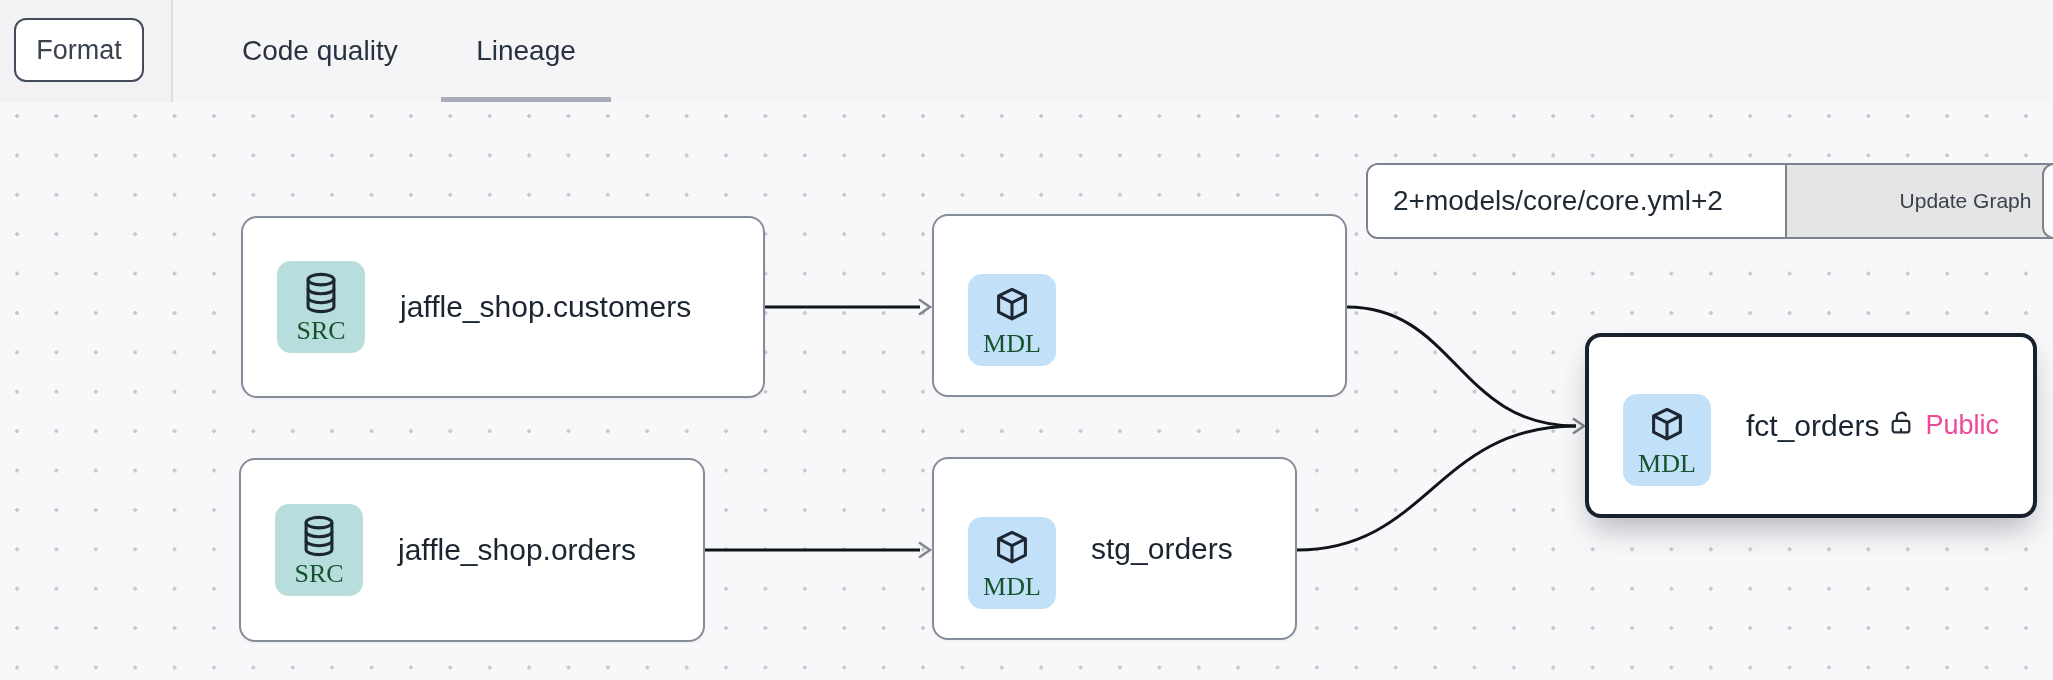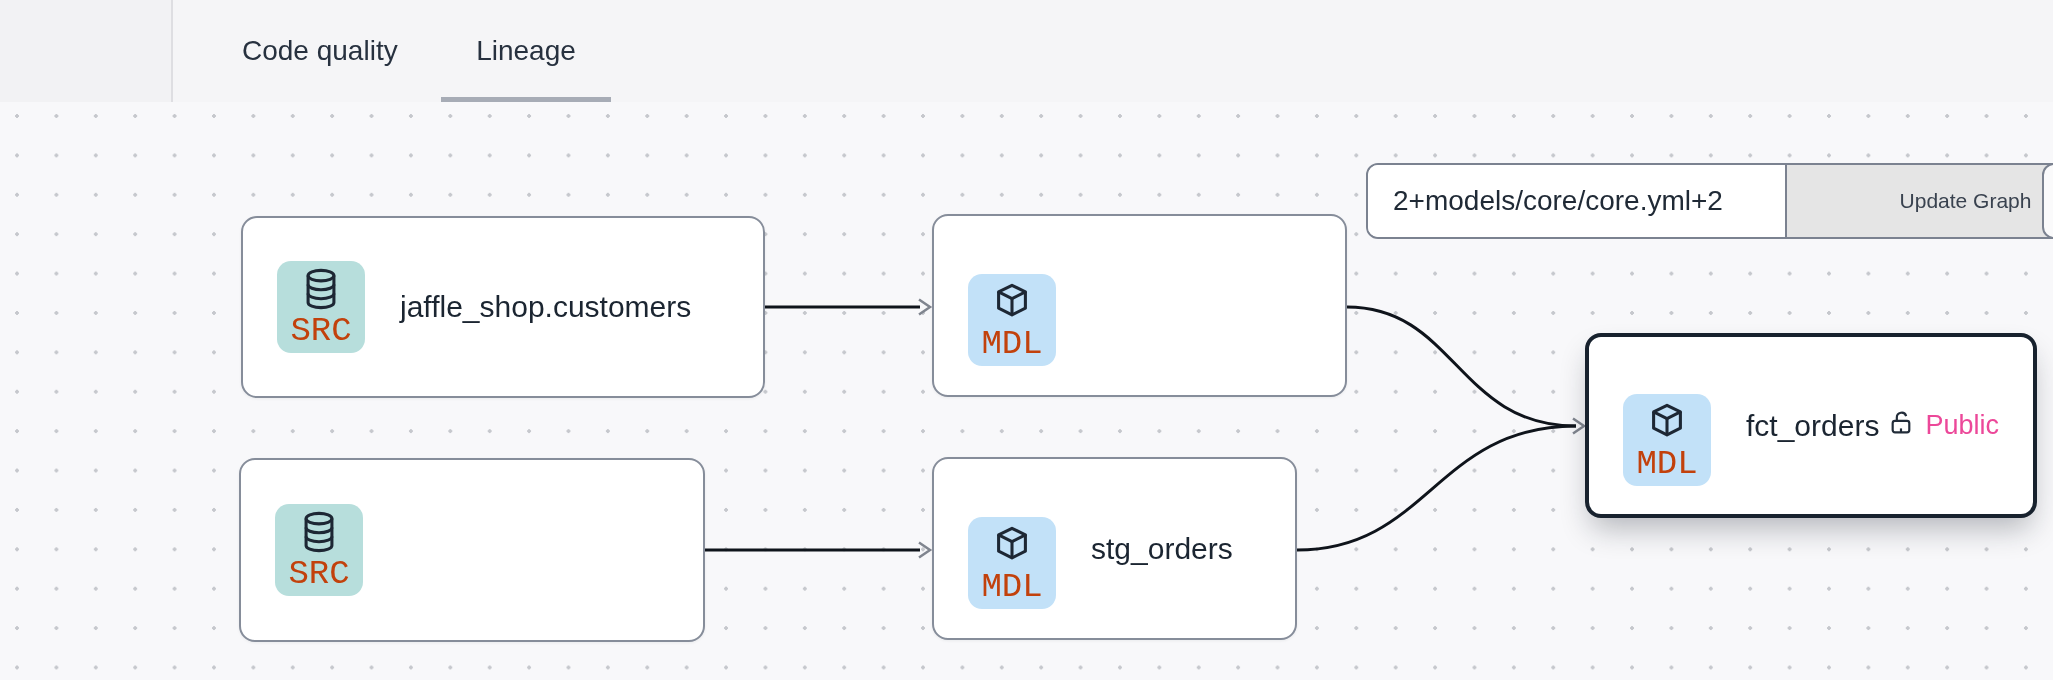--- a/index.html
+++ b/index.html
@@ -71,22 +71,22 @@
     box-shadow:0 16px 30px -6px rgba(20,28,40,0.30);
   }
   .badge {
     width:88px; height:92px; border-radius:14px;
     display:flex; flex-direction:column; align-items:center;
     justify-content:center; gap:3px; flex:none;
   }
   .badge.src { background:#b7dedc; }
   .badge.mdl { background:#c2e1f8;margin-top:29px; }
   .badge-label {
-    font-family:Liberation Mono, monospace;
-    font-size:34px; color:#c2410c; line-height:1;
+    font-family:Liberation Serif, serif;
+    font-size:26px; color:#14532d; line-height:1;
   }
   .badge-icon svg, .badge-icon { display:block; }
   .node-label { font-size:30px; color:#1b2531; white-space:nowrap; }
   .node-text-col { display:flex; flex-direction:row; gap:9px; }
   .node-title { font-size:30px; color:#1b2531; white-space:nowrap; }
   .access-row { display:flex; align-items:center; gap:10px; font-size:27px; color:#ec4899; }
 
   
   .graph-controls {
     position:absolute; left:1366px; top:163px; width:780px; height:76px;
@@ -108,20 +108,21 @@
     position:absolute; left:2042px; top:163px; width:46px; height:76px;
     background:#fafafb; border:2px solid #7b8290; border-radius:12px;
     z-index:3; cursor:pointer;
   }
 </style>
 </head>
 <body>
 
 <header class="toolbar">
   <div class="toolbar-left"></div>
+  <button class="format-btn">Format</button>
   <div class="toolbar-divider"></div>
   <div class="tab tab-lineage">
     <span>Lineage</span>
     <span class="tab-underline"></span>
   </div>
   <div class="tab tab-code-quality">Code quality</div>
 </header>
 
 <main class="canvas"></main>
 
@@ -168,20 +169,21 @@
     <span class="badge-icon">
       <svg width="44" height="44" viewBox="0 0 46 46" fill="none" stroke="#1d2734" stroke-width="3.2">
         <ellipse cx="23" cy="9" rx="13.5" ry="5.5"></ellipse>
         <path d="M9.5 9 v28 a13.5 5.5 0 0 0 27 0 v-28"></path>
         <path d="M9.5 18.3 a13.5 5.5 0 0 0 27 0"></path>
         <path d="M9.5 27.6 a13.5 5.5 0 0 0 27 0"></path>
       </svg>
     </span>
     <span class="badge-label">SRC</span>
   </div>
+  <div class="node-label">jaffle_shop.orders</div>
 </div>
 
 <div class="node" style="left:932px; top:457px; width:365px; height:183px;">
   <div class="badge mdl">
     <span class="badge-icon">
       <svg width="44" height="44" viewBox="0 0 46 46" fill="none" stroke="#1d2734" stroke-width="3.2" stroke-linejoin="round">
         <path d="M9 12.5 L23 5.5 L37 12.5 L23 19.5 Z"></path>
         <path d="M9 12.5 V29.5 L23 36.5 L37 29.5 V12.5"></path>
         <path d="M23 19.5 V36.5"></path>
       </svg>

